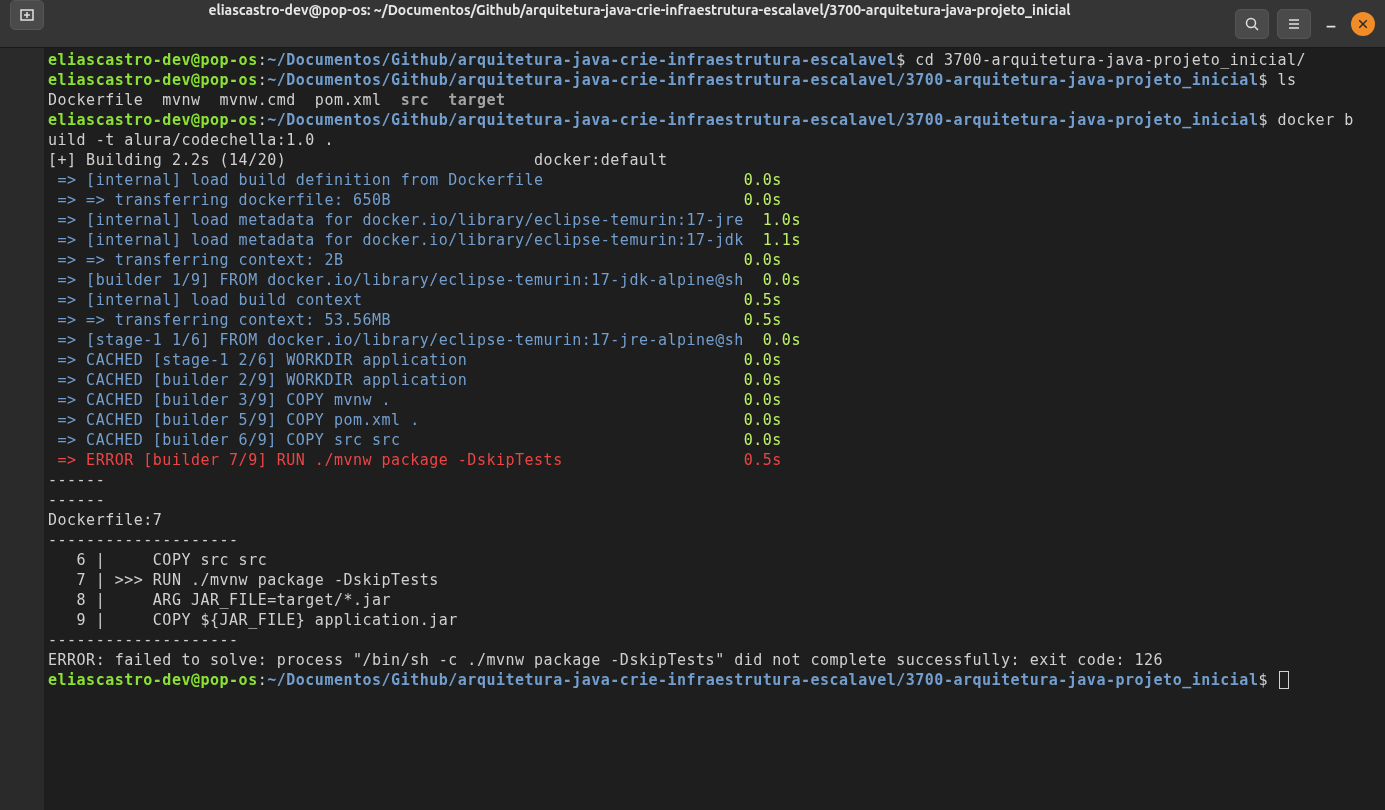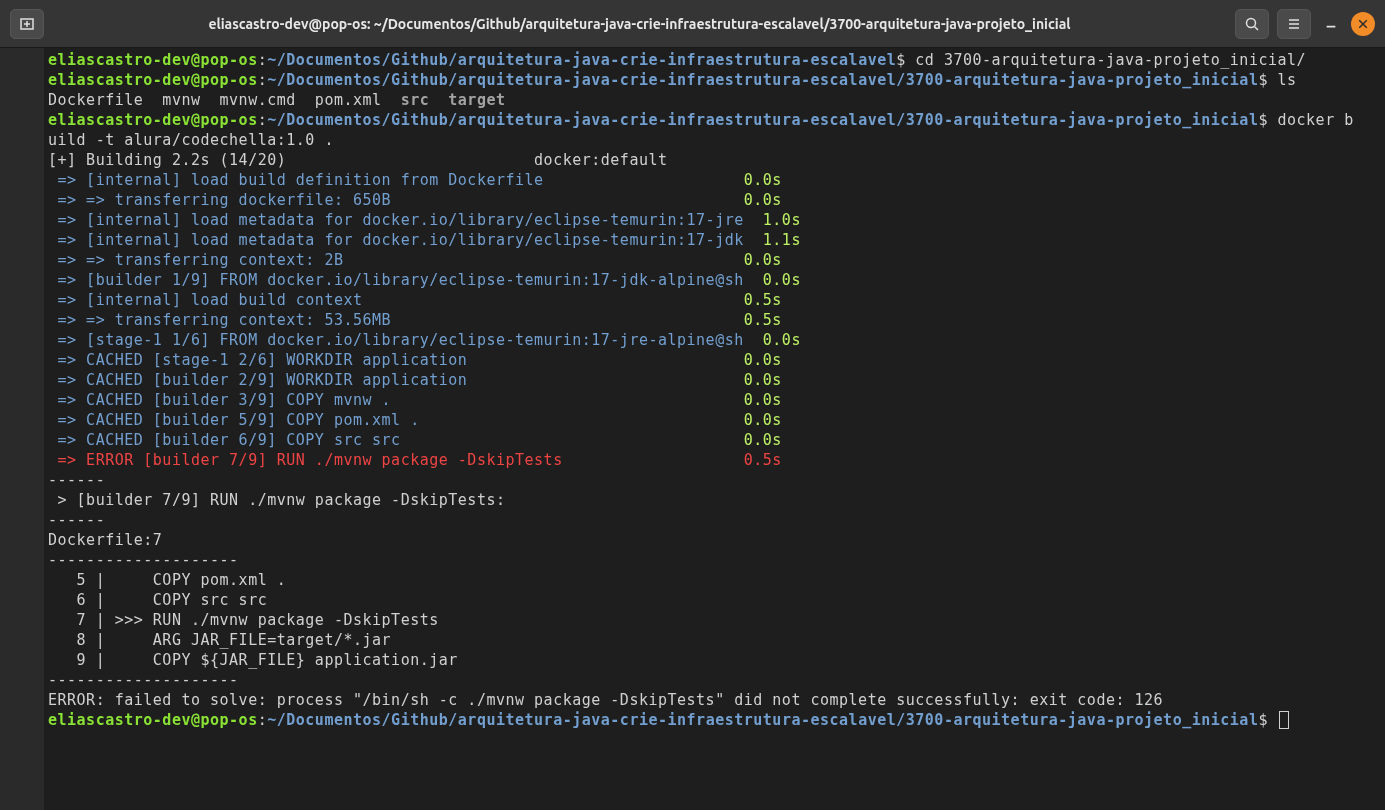--- a/index.html
+++ b/index.html
@@ -10,21 +10,20 @@
       line-height: 20px;
       color: #d0d0d0;
       width: 1385px;
       height: 810px;
       overflow: hidden;
     }
     .titlebar {
       background: #353535;
       height: 48px;
       display: flex;
-      align-items: center;
       padding: 0 10px;
       border-bottom: 1px solid #1a1a1a;
     }
     .titlebar-left {
       display: flex;
       gap: 6px;
     }
     .tab-btn {
       width: 34px;
       height: 30px;
@@ -170,25 +169,23 @@
       <div class="line"><span class="build-line"> =&gt; CACHED [builder 2/9] WORKDIR application                             </span><span class="build-time">0.0s</span></div>
       <div class="line"><span class="build-line"> =&gt; CACHED [builder 3/9] COPY mvnw .                                     </span><span class="build-time">0.0s</span></div>
       <div class="line"><span class="build-line"> =&gt; CACHED [builder 5/9] COPY pom.xml .                                  </span><span class="build-time">0.0s</span></div>
       <div class="line"><span class="build-line"> =&gt; CACHED [builder 6/9] COPY src src                                    </span><span class="build-time">0.0s</span></div>
     </div>
 
   <div class="line"><span class="error-line"> =&gt; ERROR [builder 7/9] RUN ./mvnw package -DskipTests                   </span><span class="error-line">0.5s</span></div>
 
   <div id="error-section-container">
       <div class="line normal">------</div>
-      <div class="line normal"> &gt; [builder 7/9] RUN ./mvnw package -DskipTests:</div>
       <div class="line normal">------</div>
       <div class="line normal">Dockerfile:7</div>
       <div class="line normal">--------------------</div>
-      <div class="line normal">   5 |     COPY pom.xml .</div>
       <div class="line normal">   6 |     COPY src src</div>
       <div class="line normal">   7 | &gt;&gt;&gt; RUN ./mvnw package -DskipTests</div>
       <div class="line normal">   8 |     ARG JAR_FILE=target/*.jar</div>
       <div class="line normal">   9 |     COPY ${JAR_FILE} application.jar</div>
       <div class="line normal">--------------------</div>
       <div class="line normal">ERROR: failed to solve: process "/bin/sh -c ./mvnw package -DskipTests" did not complete successfully: exit code: 126</div>
     </div>
 
   <div class="line"><span class="prompt-user">eliascastro-dev@pop-os</span><span class="prompt-colon">:</span><span class="prompt-path">~/Documentos/Github/arquitetura-java-crie-infraestrutura-escalavel/3700-arquitetura-java-projeto_inicial</span><span class="prompt-dollar">$ </span><span class="cursor"></span></div>
 </div>

